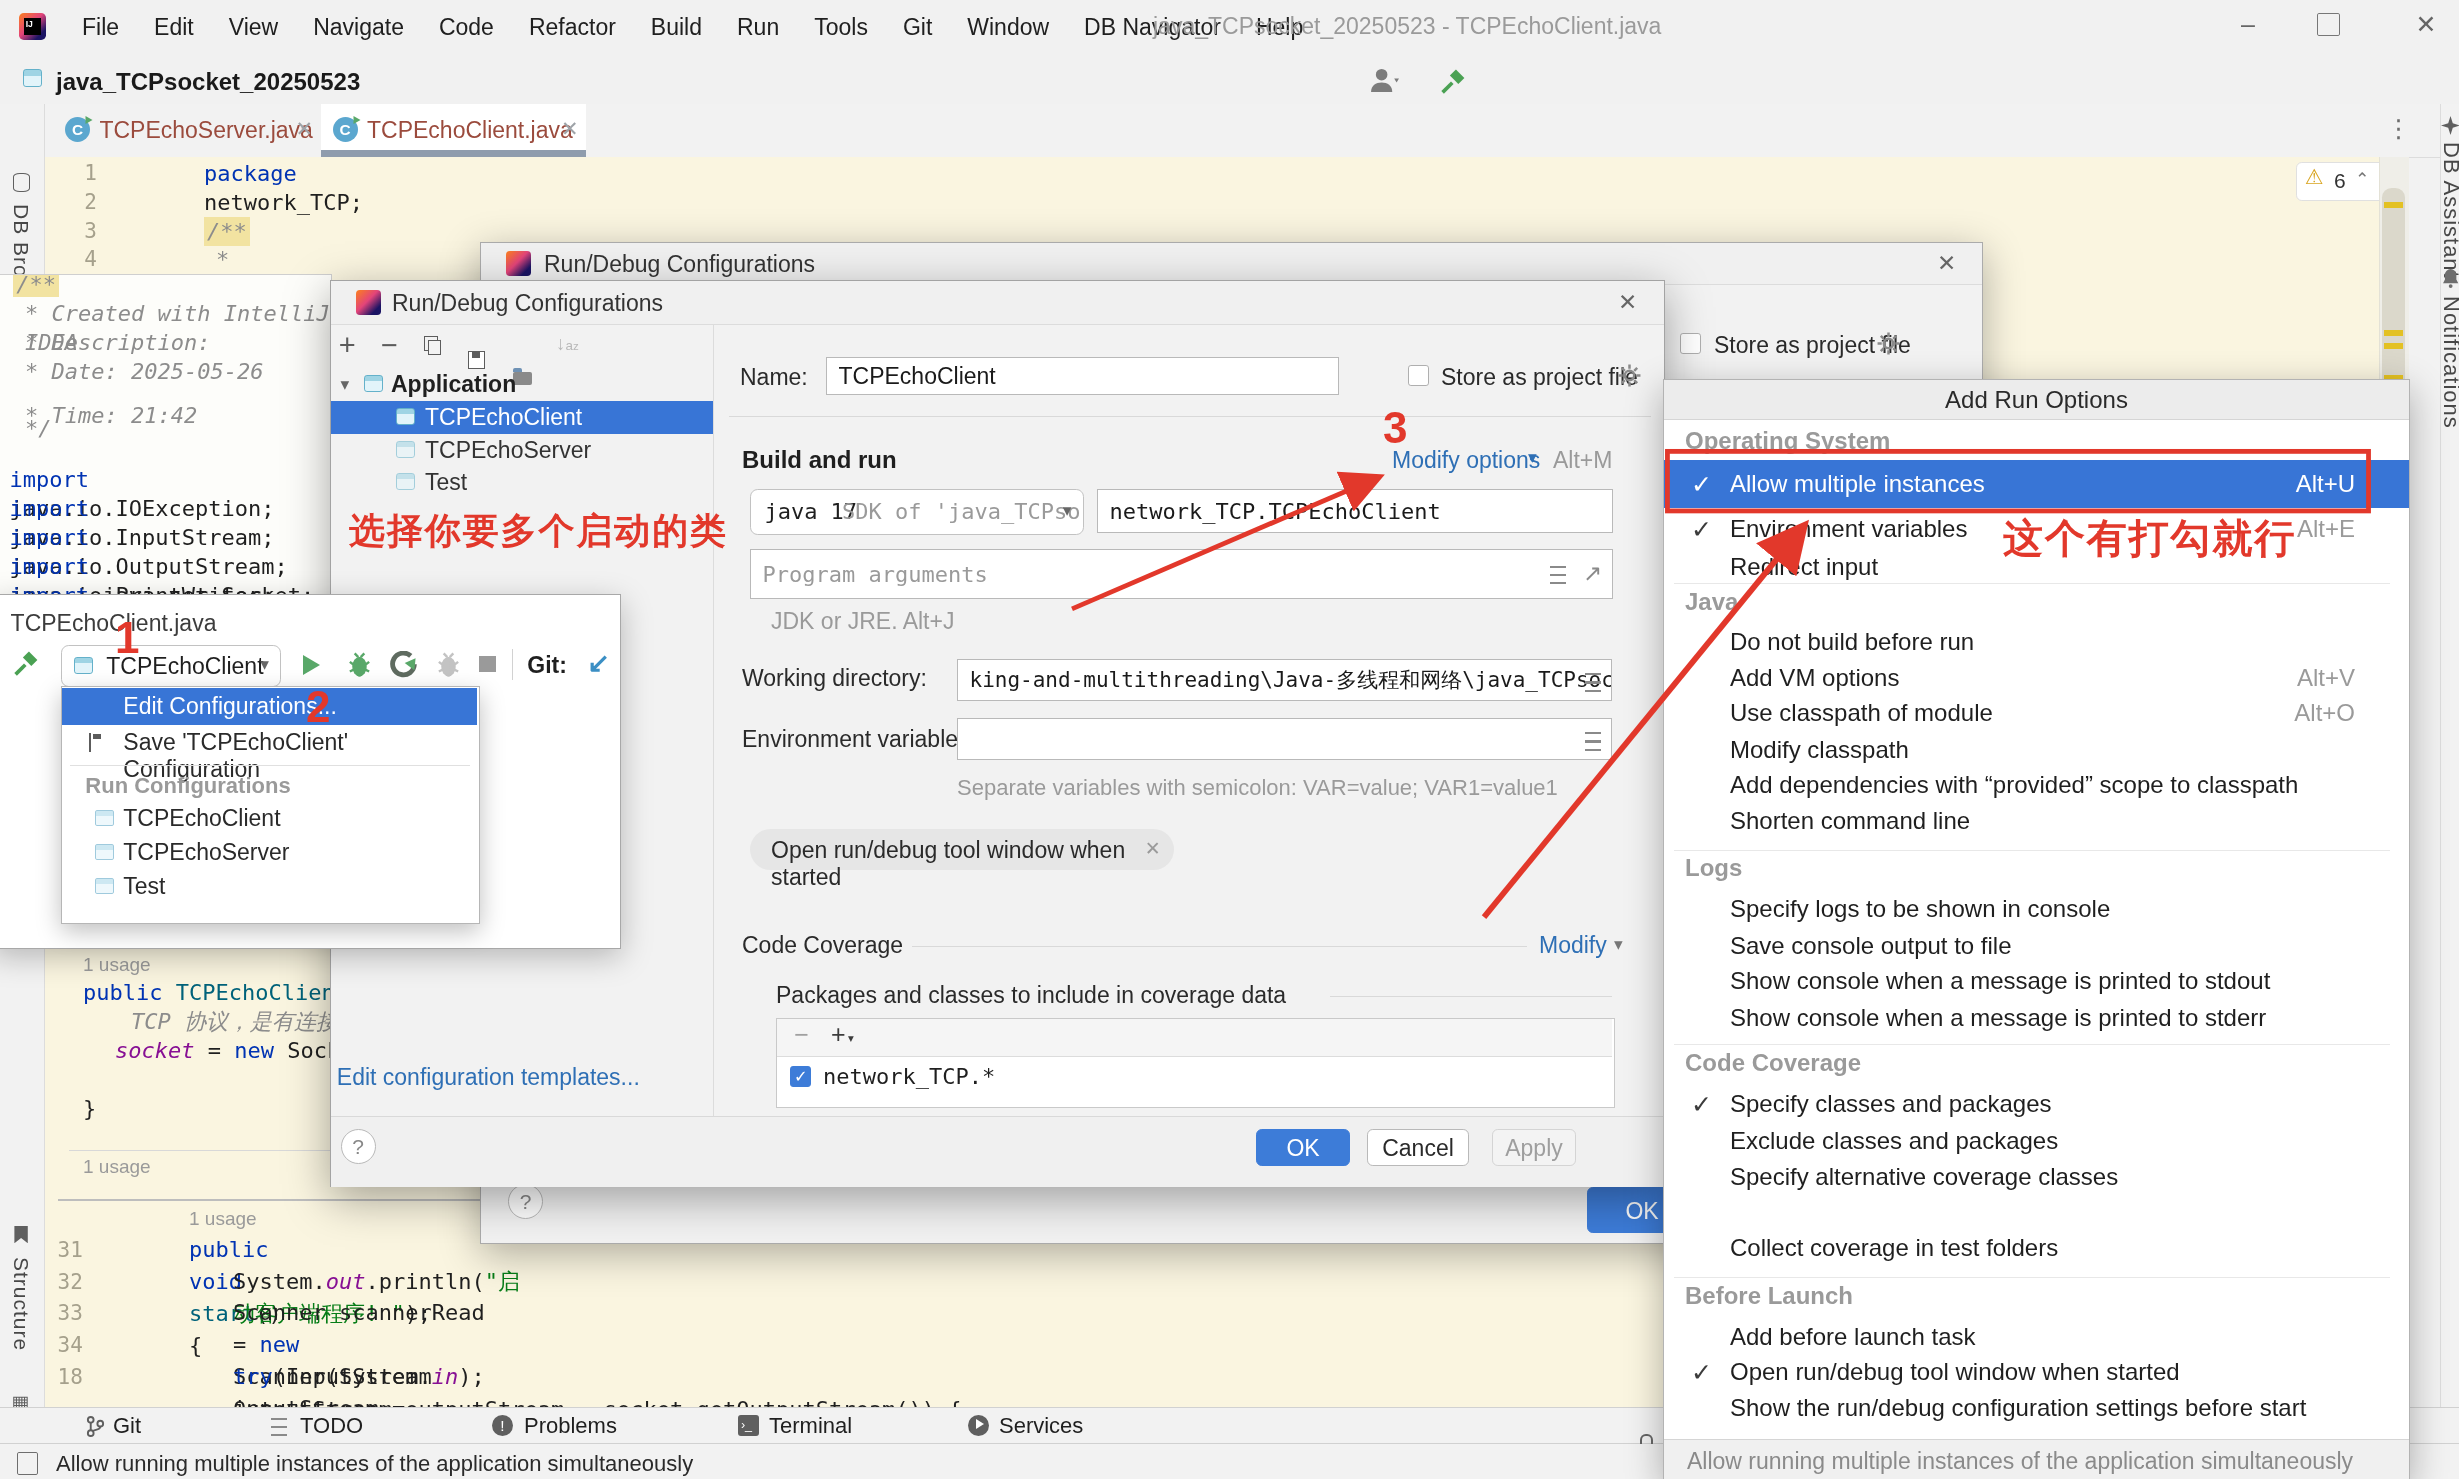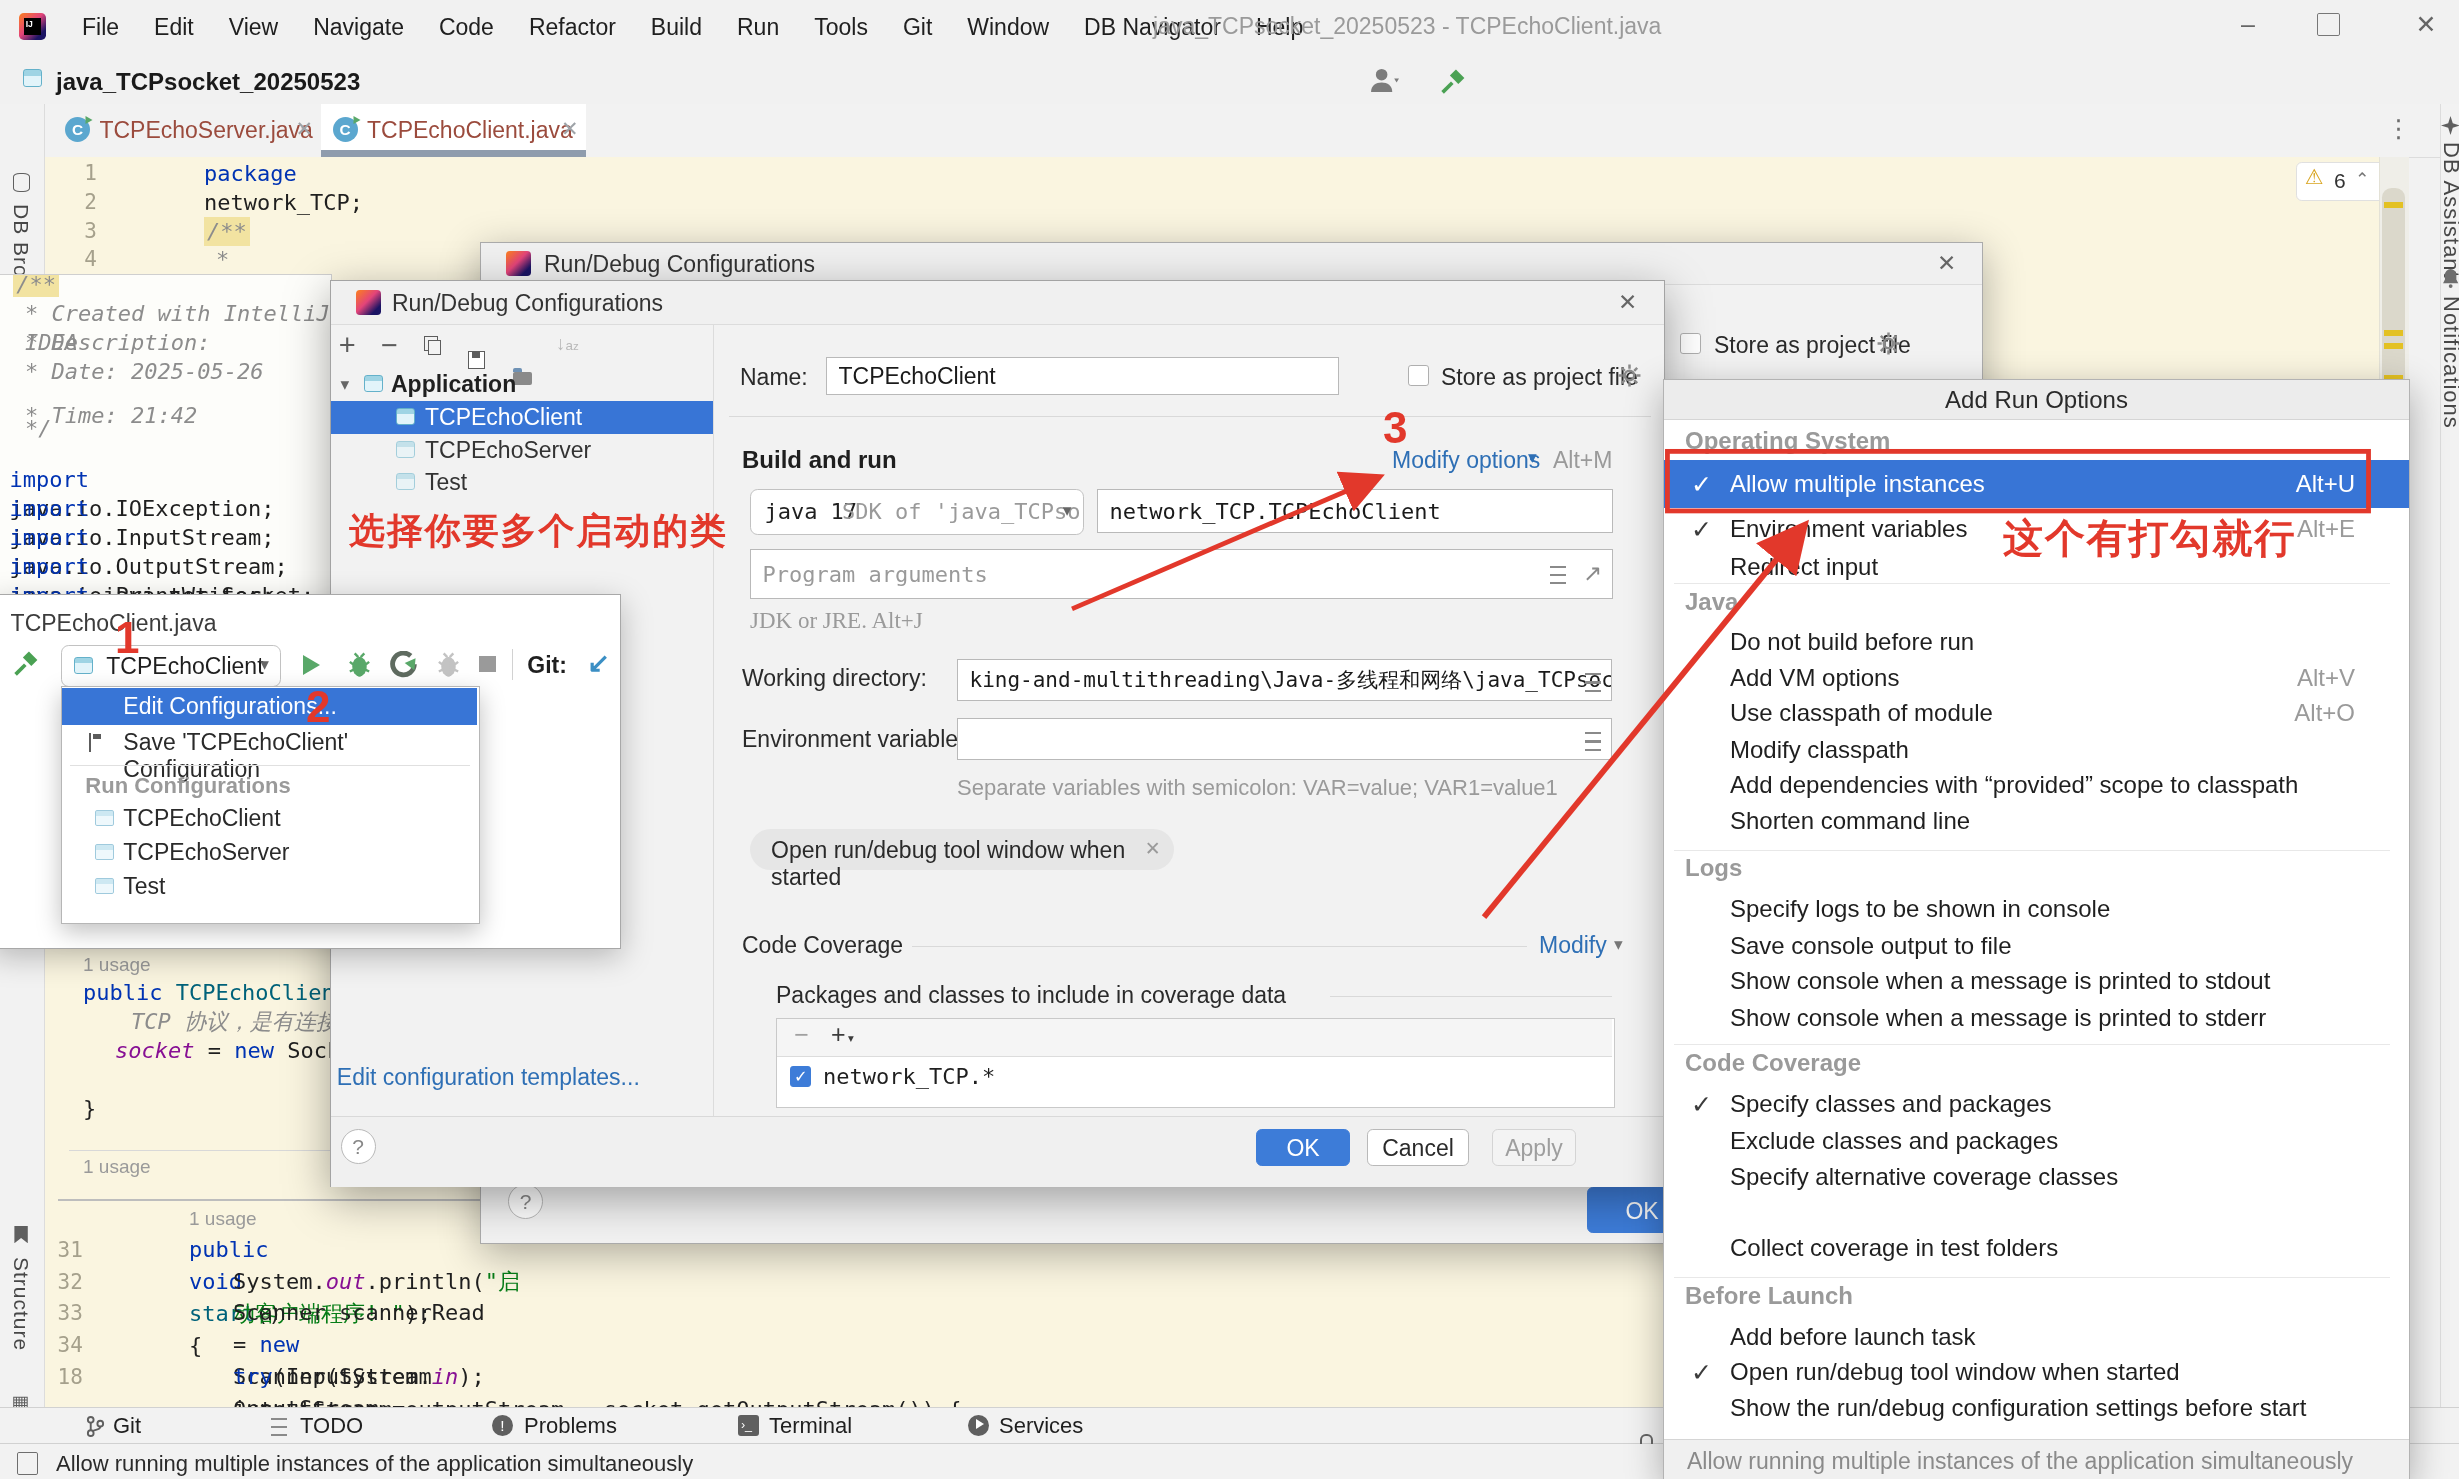--- a/index.html
+++ b/index.html
@@ -361,21 +361,21 @@
 
     <div class="abs" style="left:419px;top:208px;width:332px;height:44px;background:#fff;border:1px solid #c2c2c2;border-radius:7.7px;">
       <span class="abs mono f23" style="left:13.4px;top:8.6px;">java 17</span>
       <span class="abs mono f23 gray" style="left:91px;top:8.6px;"> SDK of 'java_TCPso</span>
       <span class="abs" style="right:11.5px;top:9.6px;color:#666;font-size:17.3px;">▾</span>
     </div>
     <input class="abs field" style="left: 766px; top: 208px; width: 516px; height: 44px;" value="network_TCP.TCPEchoClient">
     <input class="abs field" style="left: 419px; top: 268px; width: 863px; height: 50px;" placeholder="Program arguments">
     <div class="abs ilist" style="left:1219px;top:285px;"></div>
     <span class="abs" style="left:1252px;top:279px;color:#8a8a8a;font-size:23px;">↗</span>
-    <span class="abs f24 gray" style="left:419px;top:327px;font-family:Liberation Serif, serif;">JDK or JRE. Alt+J</span>
+    <span class="abs f24 gray" style="left:440px;top:327px;">JDK or JRE. Alt+J</span>
 
     <span class="abs f24" style="left:411px;top:384px;color:#2a2a2a;">Working directory:</span>
     <div class="abs field" style="left:626px;top:378px;width:655px;height:42px;line-height:40px;overflow:hidden;white-space:nowrap;">
       <span style="font-size:21px;">king-and-multithreading\Java-多线程和网络\java_TCPsocket_2025(</span>
       <span class="abs folderic" style="right:40px;top:14.4px;"></span>
       <span class="abs ilist" style="right:9.6px;top:13.4px;"></span>
     </div>
     <span class="abs f24" style="left:411px;top:445px;color:#2a2a2a;">Environment variables:</span>
     <div class="abs field" style="left:626px;top:437px;width:655px;height:42px;">
       <span class="abs ilist" style="right:9.6px;top:13.4px;"></span>

